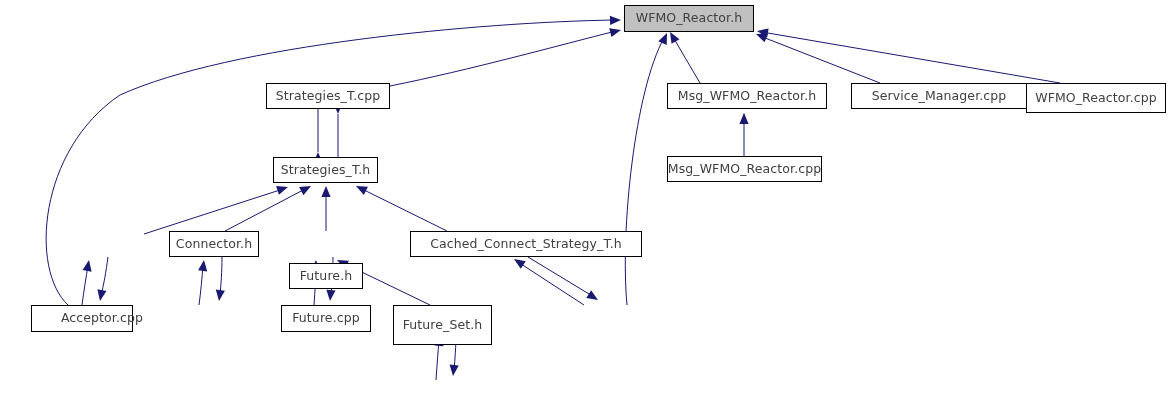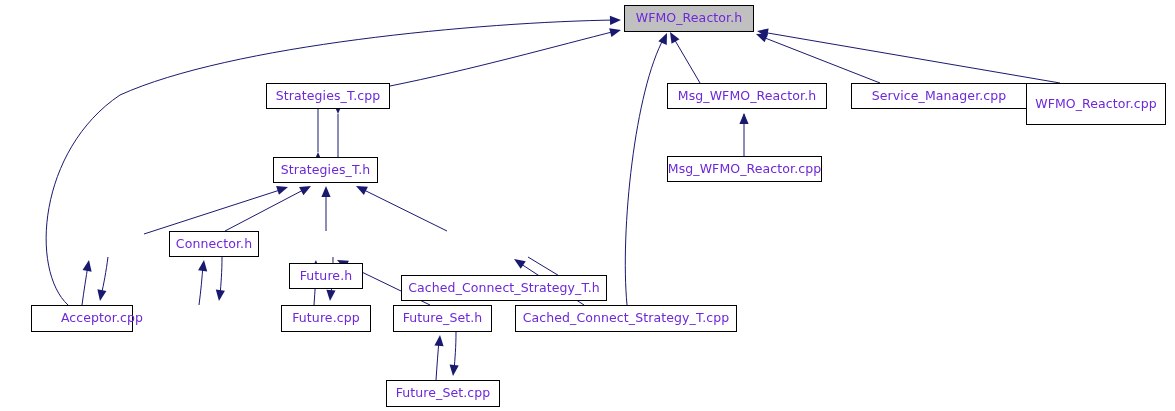--- a/index.html
+++ b/index.html
@@ -20,21 +20,21 @@
     left: 0;
     top: 0;
     width: 1175px;
     height: 411px;
   }
   .node {
     position: absolute;
     box-sizing: border-box;
     border: 1px solid #000000;
     background: #ffffff;
-    color: #6d28d9;
+    color: #404040;
     font-size: 12.5px;
     line-height: 1;
     display: flex;
     align-items: center;
     justify-content: center;
     white-space: nowrap;
     letter-spacing: 0.1px;
   }
   .node.highlight {
     background: #c0c0c0;
@@ -91,24 +91,22 @@
       <polygon points="0,0 -11,-4.6 -11,4.6" fill="#191970" transform="translate(453,376) rotate(96)"></polygon>
       <path d="M 584,305 L 518,262" fill="none" stroke="#191970" stroke-width="1"></path>
       <polygon points="0,0 -11,-4.6 -11,4.6" fill="#191970" transform="translate(514,259) rotate(-147)"></polygon>
       <path d="M 528,257 L 594,297" fill="none" stroke="#191970" stroke-width="1"></path>
       <polygon points="0,0 -11,-4.6 -11,4.6" fill="#191970" transform="translate(598,300) rotate(32)"></polygon>
     </svg>
 <div class="node highlight" style="left: 624px; top: 5px; width: 130px; height: 27px;">WFMO_Reactor.h</div>
     <div class="node" style="left: 266px; top: 83px; width: 124px; height: 26px; text-align: right;">Strategies_T.cpp</div>
     <div class="node" style="left: 667px; top: 83px; width: 160px; height: 26px;">Msg_WFMO_Reactor.h</div>
     <div class="node" style="left: 851px; top: 83px; width: 176px; height: 26px;">Service_Manager.cpp</div>
-    <div class="node" style="left: 1026px; top: 83px; width: 140px; height: 42px;">WFMO_Reactor.cpp</div>
+    <div class="node" style="left: 1026px; top: 83px; width: 140px; height: 30px;">WFMO_Reactor.cpp</div>
     <div class="node" style="left: 273px; top: 157px; width: 105px; height: 26px;">Strategies_T.h</div>
     <div class="node" style="left: 667px; top: 156px; width: 155px; height: 26px;">Msg_WFMO_Reactor.cpp</div>
     <div class="node" style="left: 169px; top: 231px; width: 90px; height: 26px;">Connector.h</div>
     <div class="node" style="left: 289px; top: 231px; width: 74px; height: 26px; margin-top: 32px;">Future.h</div>
-    <div class="node" style="left: 401px; top: 231px; width: 206px; height: 26px; margin-top: 44px;">Cached_Connect_Strategy_T.h</div>
+    <div class="node" style="left: 410px; top: 231px; width: 232px; height: 26px;">Cached_Connect_Strategy_T.h</div>
     <div class="node" style="left: 31px; top: 305px; width: 102px; height: 27px; padding-left: 40px;">Acceptor.cpp</div>
     <div class="node" style="left: 281px; top: 305px; width: 90px; height: 27px;">Future.cpp</div>
-    <div class="node" style="left: 393px; top: 305px; width: 99px; height: 27px;">Future_Set.h</div>
-    <div class="node" style="left: 515px; top: 305px; width: 222px; height: 27px;">Cached_Connect_Strategy_T.cpp</div>
-    <div class="node" style="left: 386px; top: 380px; width: 114px; height: 27px;">Future_Set.cpp</div>
+    <div class="node" style="left: 393px; top: 305px; width: 99px; height: 40px;">Future_Set.h</div>
   </div>
 
 </body></html>

